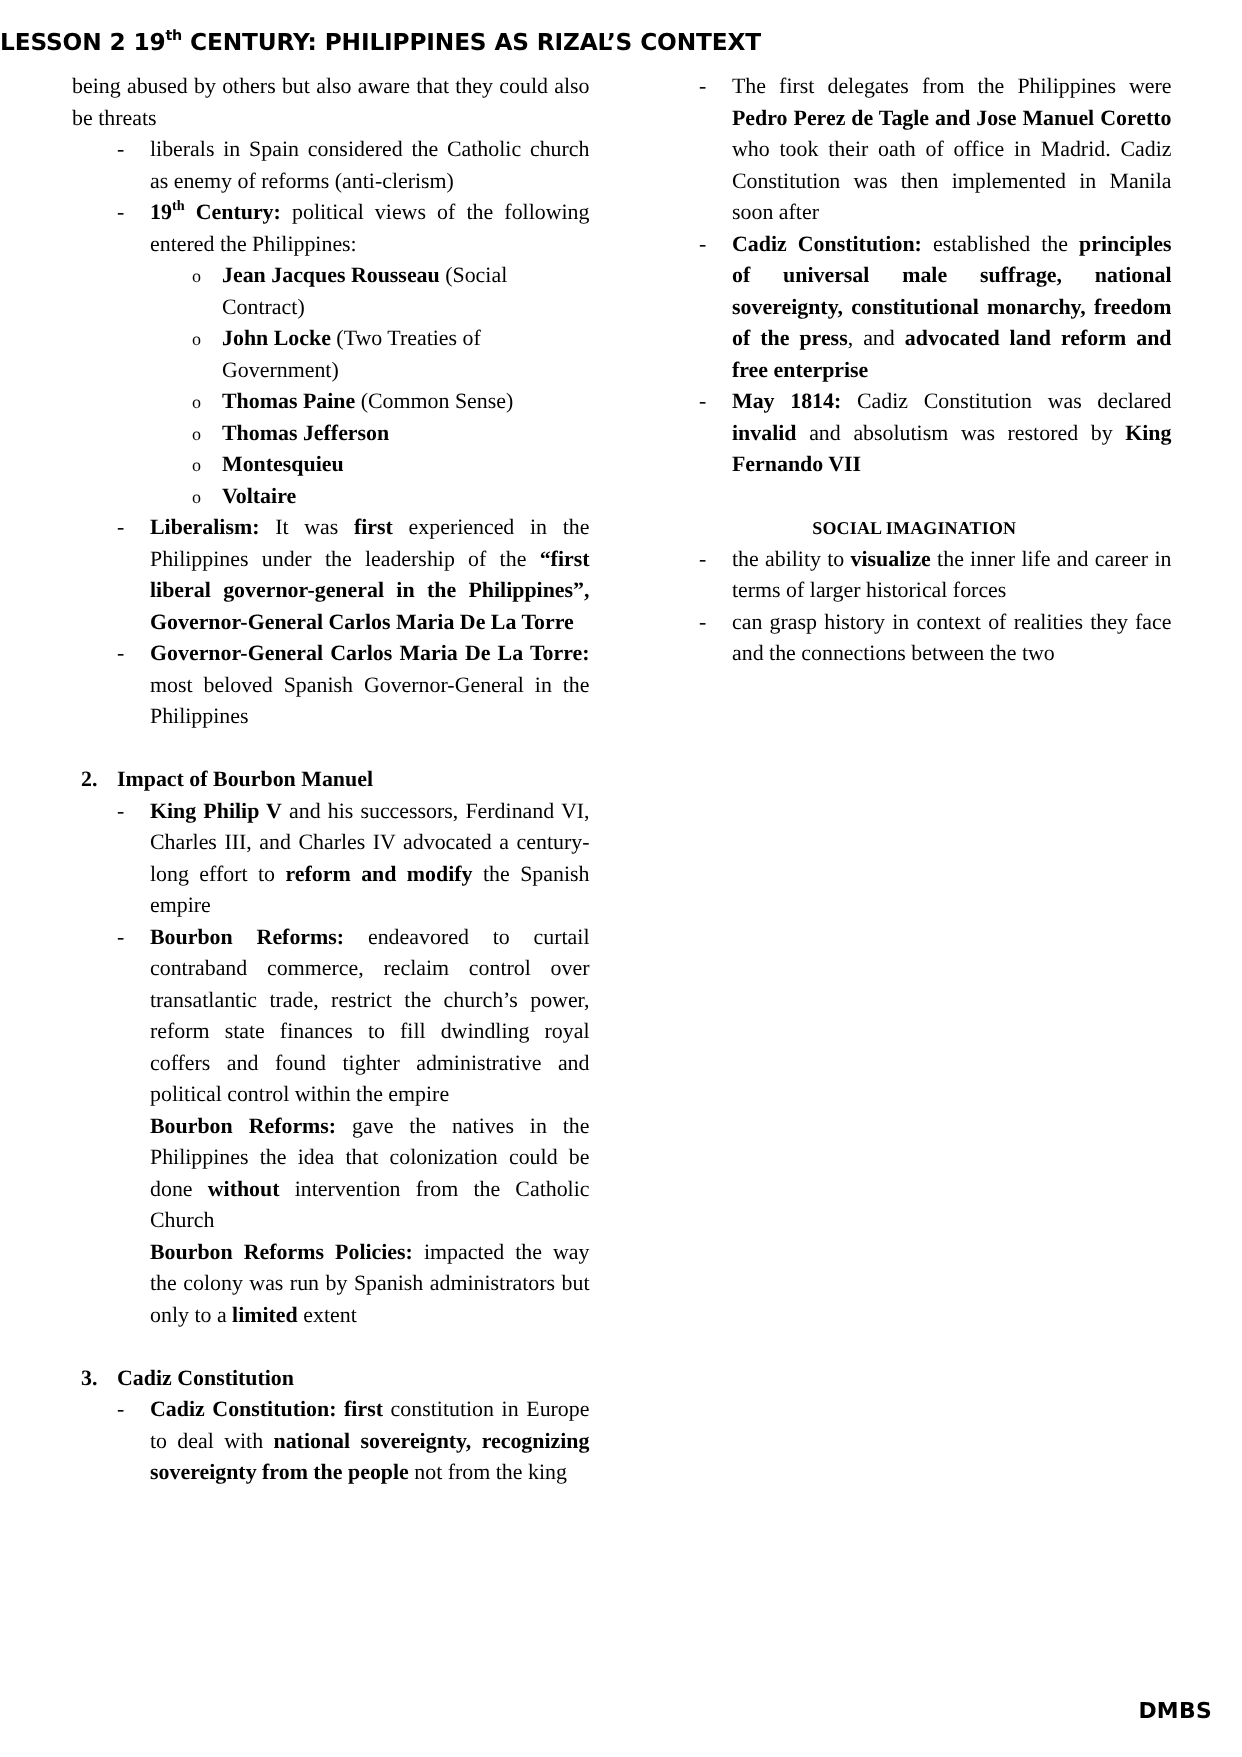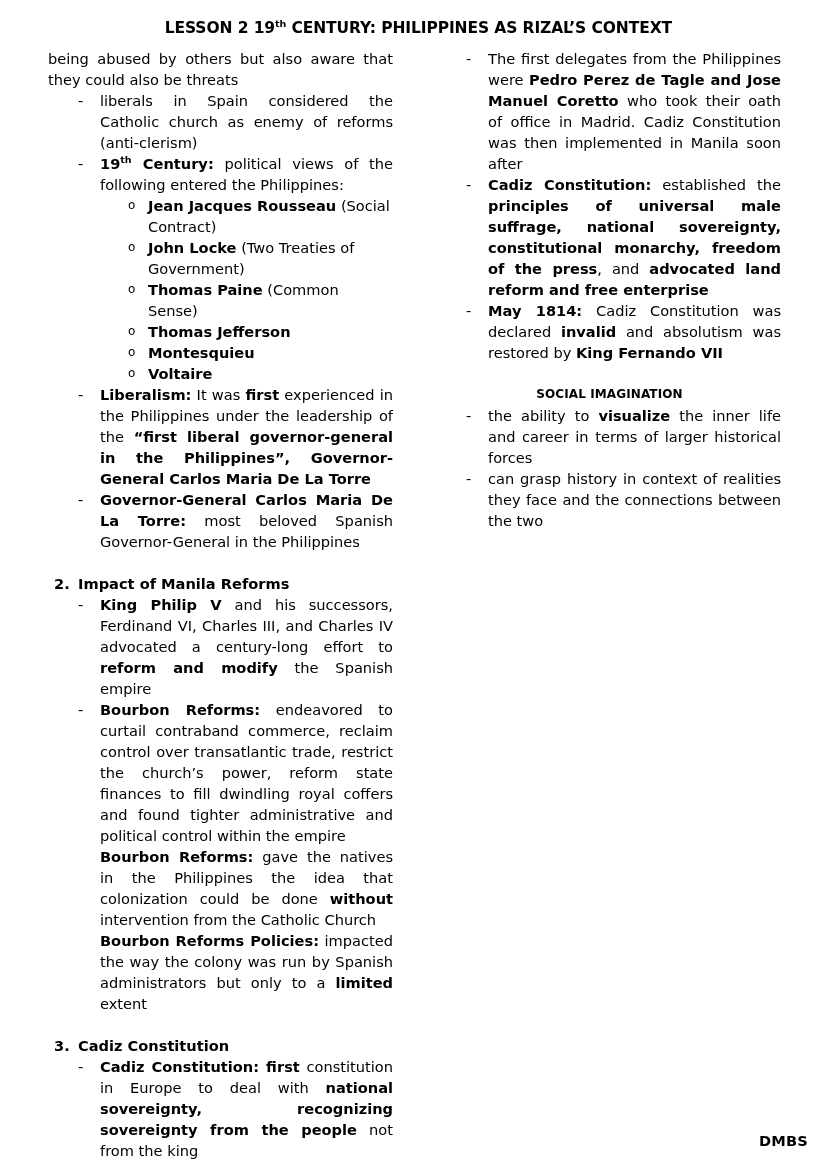--- a/index.html
+++ b/index.html
@@ -22,39 +22,40 @@
     height: 1171px;
     box-sizing: border-box;
   }
 
   
   .doc-title {
     position: absolute;
     top: 18px;
     left: 0;
     width: 672px;
-    text-align: right;
+    text-align: left;
     font-size: 15.5px;
     font-weight: bold;
     letter-spacing: -0.1px;
     line-height: 20px;
   }
   .doc-title sup {
     font-size: 9.5px;
     vertical-align: super;
     line-height: 0;
   }
 
   
   .columns {
     position: absolute;
     top: 48px;
     left: 0;
     width: 828px;
     height: 1060px;
+    font-family: Liberation Serif, serif;
   }
   .col {
     position: absolute;
     top: 0;
   }
   .col-left  { left: 48px;  width: 345px; }
   .col-right { left: 436px; width: 345px; }
 
   
   .para {
@@ -183,21 +184,21 @@
           <div class="circle-item"><span class="marker">o</span><span><span style="font-weight: bold;">Voltaire</span></span></div>
         </div>
       <div>
           <div class="dash-item"><span class="marker">-</span><span><span style="font-weight: bold;">Liberalism:</span><span> It was </span><span style="font-weight: bold;">first</span><span> experienced in the Philippines under the leadership of the </span><span style="font-weight: bold;">“first liberal governor-general in the Philippines”, Governor-General Carlos Maria De La Torre</span></span></div>
           <div class="dash-item"><span class="marker">-</span><span><span style="font-weight: bold;">Governor-General Carlos Maria De La Torre:</span><span> most beloved Spanish Governor-General in the Philippines</span></span></div>
         </div>
 
       <div class="gap-md"></div>
 
       <div class="num-item">
-        <span class="num">2.</span><span>Impact of Manila Reforms</span>
+        <span class="num">2.</span><span>Impact of Bourbon Manuel</span>
       </div>
       <div>
           <div class="dash-item"><span class="marker">-</span><span><span style="font-weight: bold; margin-top: 14px;">King Philip V</span><span> and his successors, Ferdinand VI, Charles III, and Charles IV advocated a century-long effort to </span><span style="font-weight: bold;">reform and modify</span><span> the Spanish empire</span></span></div>
           <div class="dash-item"><span class="marker">-</span><span><span style="font-weight: bold;">Bourbon Reforms:</span><span> endeavored to curtail contraband commerce, reclaim control over transatlantic trade, restrict the church’s power, reform state finances to fill dwindling royal coffers and found tighter administrative and political control within the empire</span></span></div>
         </div>
       <div>
           <div class="noMarker"><span><span style="font-weight: bold;">Bourbon Reforms:</span><span> gave the natives in the Philippines the idea that colonization could be done </span><span style="font-weight: bold;">without</span><span> intervention from the Catholic Church</span></span></div>
           <div class="noMarker"><span><span style="font-weight: bold;">Bourbon Reforms Policies:</span><span> impacted the way the colony was run by Spanish administrators but only to a </span><span style="font-weight: bold;">limited</span><span> extent</span></span></div>
         </div>
 

